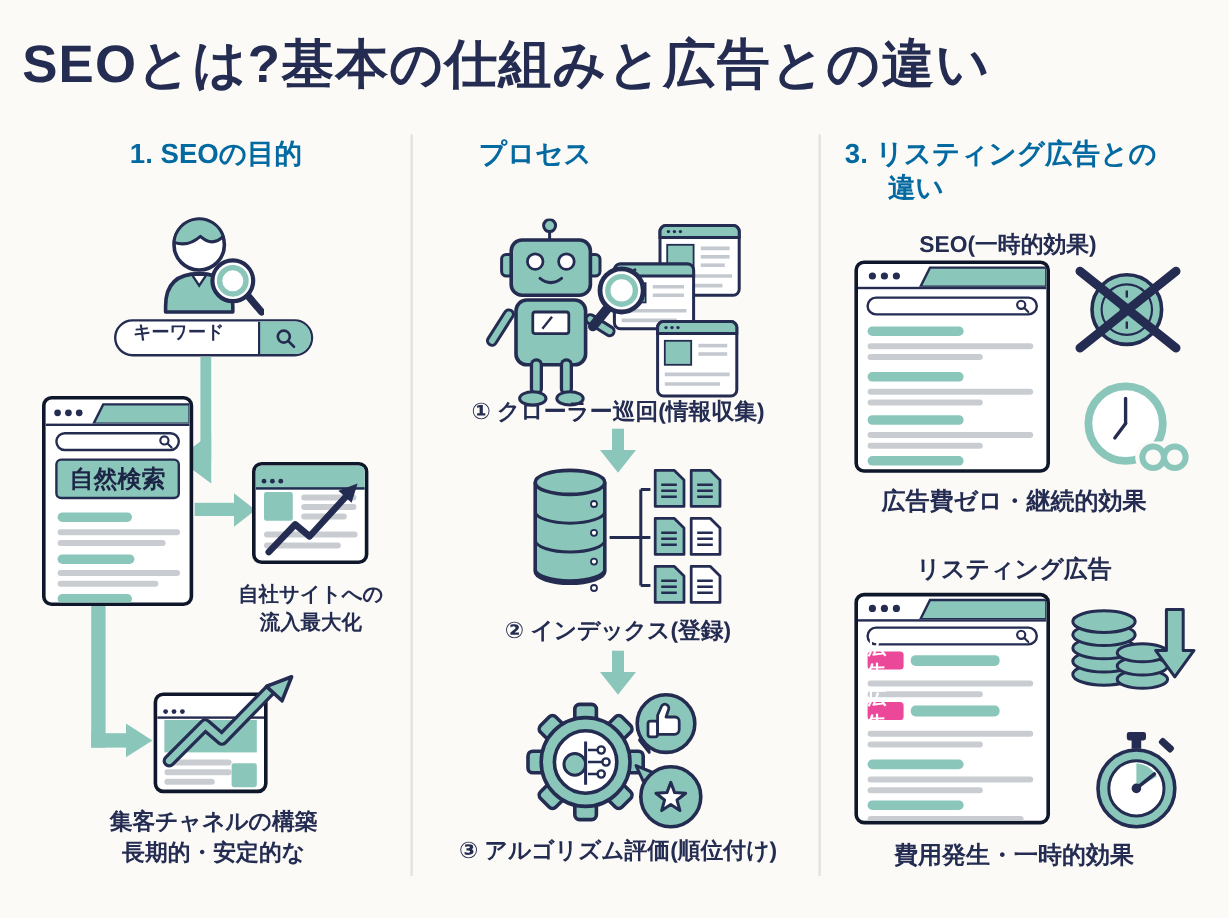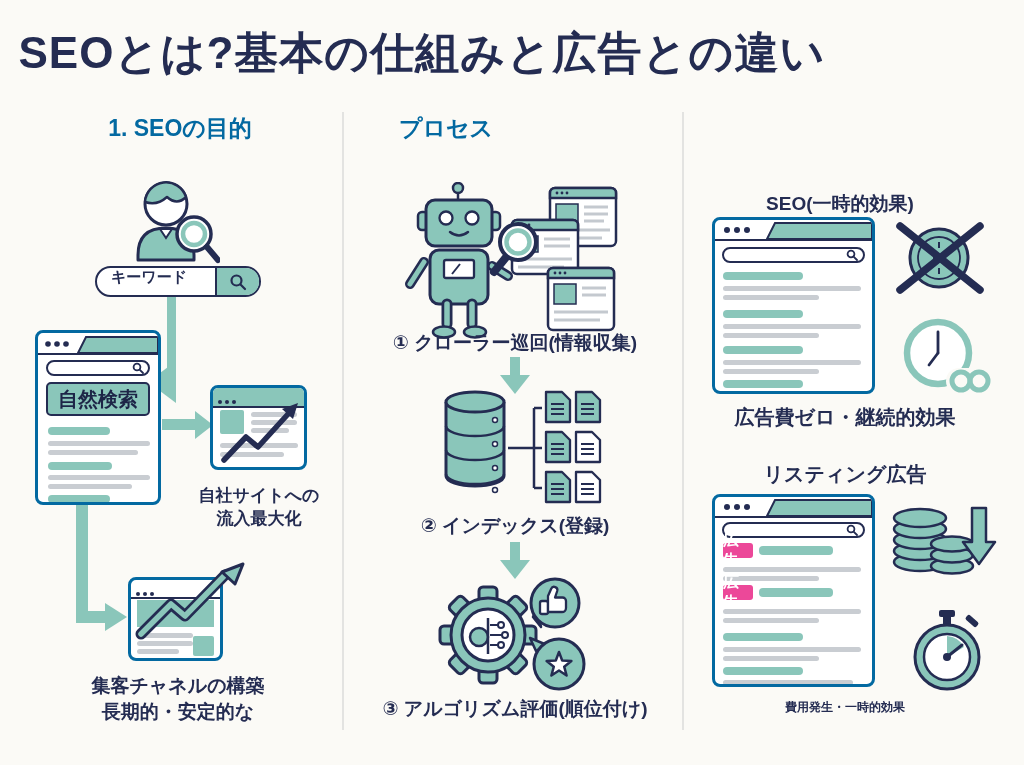--- a/index.html
+++ b/index.html
@@ -7,21 +7,21 @@
     position:relative;width:1024px;height:765px;overflow:hidden;
     background:#fbfaf6;
     font-family:"Liberation Sans","DejaVu Sans",sans-serif;
     color:#242c52;
   }
   .abs{position:absolute;}
   .ttl{font-weight:bold;color:#242c52;}
   .divider{position:absolute;top:112px;height:618px;width:2px;background:#e3e3e1;}
   .col-head{font-size:23px;font-weight:bold;line-height:28px;color:#0369a1;}
   .caption{font-weight:bold;color:#242c52;text-align:center;}
-  .win{position:absolute;background:#ffffff;border:3px solid #0369a1;border-radius:8px;overflow:hidden;box-sizing:border-box;}
+  .win{position:absolute;background:#ffffff;border:3px solid #0f172a;border-radius:8px;overflow:hidden;box-sizing:border-box;}
   .win-head{position:relative;border-bottom:2.5px solid #242c52;}
   .dot{display:inline-block;width:5px;height:5px;border-radius:50%;background:#242c52;margin-right:3px;vertical-align:middle;}
   .tl{position:absolute;background:#8ac6ba;border-radius:4px;height:8px;}
   .gl{position:absolute;background:#c9cdd2;border-radius:3px;height:4.5px;}
   .badge{position:absolute;background:#ec4899;color:#fff;font-size:16px;font-weight:bold;
          width:30px;height:15px;border-radius:3px;display:flex;align-items:center;justify-content:center;letter-spacing:1px;}
   .pill{position:absolute;background:#fff;border:2.5px solid #242c52;display:flex;box-sizing:border-box;}
   .organic-btn{position:absolute;background:#8ac6ba;border:2.5px solid #242c52;border-radius:5px;
                display:flex;align-items:center;justify-content:center;font-weight:bold;color:#1d2547;box-sizing:border-box;}
   svg{display:block;}
@@ -290,20 +290,24 @@
     </g>
     <g>
       <polygon points="103,74 97,61 114,68" fill="#8ac6ba" stroke="#242c52" stroke-width="2.5" stroke-linejoin="round"></polygon>
       <circle cx="126" cy="87" r="25" fill="#8ac6ba" stroke="#242c52" stroke-width="3"></circle>
       <polygon transform="translate(126,88)" points="0,-13 3.2,-4.5 12.4,-4 5.2,1.7 7.6,10.5 0,5.5 -7.6,10.5 -5.2,1.7 -12.4,-4 -3.2,-4.5" fill="#ffffff" stroke="#242c52" stroke-width="2.5" stroke-linejoin="round"></polygon>
     </g>
   </svg>
 
   <div class="abs caption" style="left:352px;top:696px;width:326px;font-size:19px;">③ アルゴリズム評価(順位付け)</div>
 
+  <div class="abs col-head" style="left:692px;top:114px;width:326px;padding-left:12px;box-sizing:border-box;">
+    <div>3. リスティング広告との</div>
+    <div style="padding-left:36px;">違い</div>
+  </div>
 
   <div class="abs caption" style="left:690px;top:191px;width:300px;font-size:19px;">SEO(一時的効果)</div>
 
   <div class="win" style="left:712px;top:217px;width:163px;height:177px;">
     <div class="win-head" style="height:19px;">
       <svg width="157" height="19" viewBox="0 0 157 19">
         <path d="M52,19 L60,3 L157,3 L157,19 Z" fill="#8ac6ba" stroke="#242c52" stroke-width="2"></path>
         <circle cx="12" cy="10" r="3" fill="#242c52"></circle>
           <circle cx="22" cy="10" r="3" fill="#242c52"></circle>
           <circle cx="32" cy="10" r="3" fill="#242c52"></circle>
@@ -399,15 +403,15 @@
     <rect x="36" y="0" width="16" height="7" rx="2" fill="#242c52"></rect>
     <rect x="40" y="6" width="8" height="8" fill="#242c52"></rect>
     <rect x="62" y="8" width="14" height="6" rx="2" fill="#242c52" transform="rotate(42 69 11)"></rect>
     <circle cx="44" cy="47" r="32" fill="#8ac6ba" stroke="#242c52" stroke-width="3"></circle>
     <circle cx="44" cy="47" r="23" fill="#ffffff" stroke="#242c52" stroke-width="2.5"></circle>
     <path d="M44,47 L44,26 A21,21 0 0 1 61,37 Z" fill="#8ac6ba"></path>
     <line x1="44" y1="47" x2="59" y2="35" stroke="#242c52" stroke-width="3" stroke-linecap="round"></line>
     <circle cx="44" cy="47" r="4" fill="#242c52"></circle>
   </svg>
 
-  <div class="abs caption" style="left:690px;top:699px;width:310px;font-size:12px;">費用発生・一時的効果</div>
+  <div class="abs caption" style="left:690px;top:699px;width:310px;font-size:20px;">費用発生・一時的効果</div>
 
 </div>
 
 </body></html>

